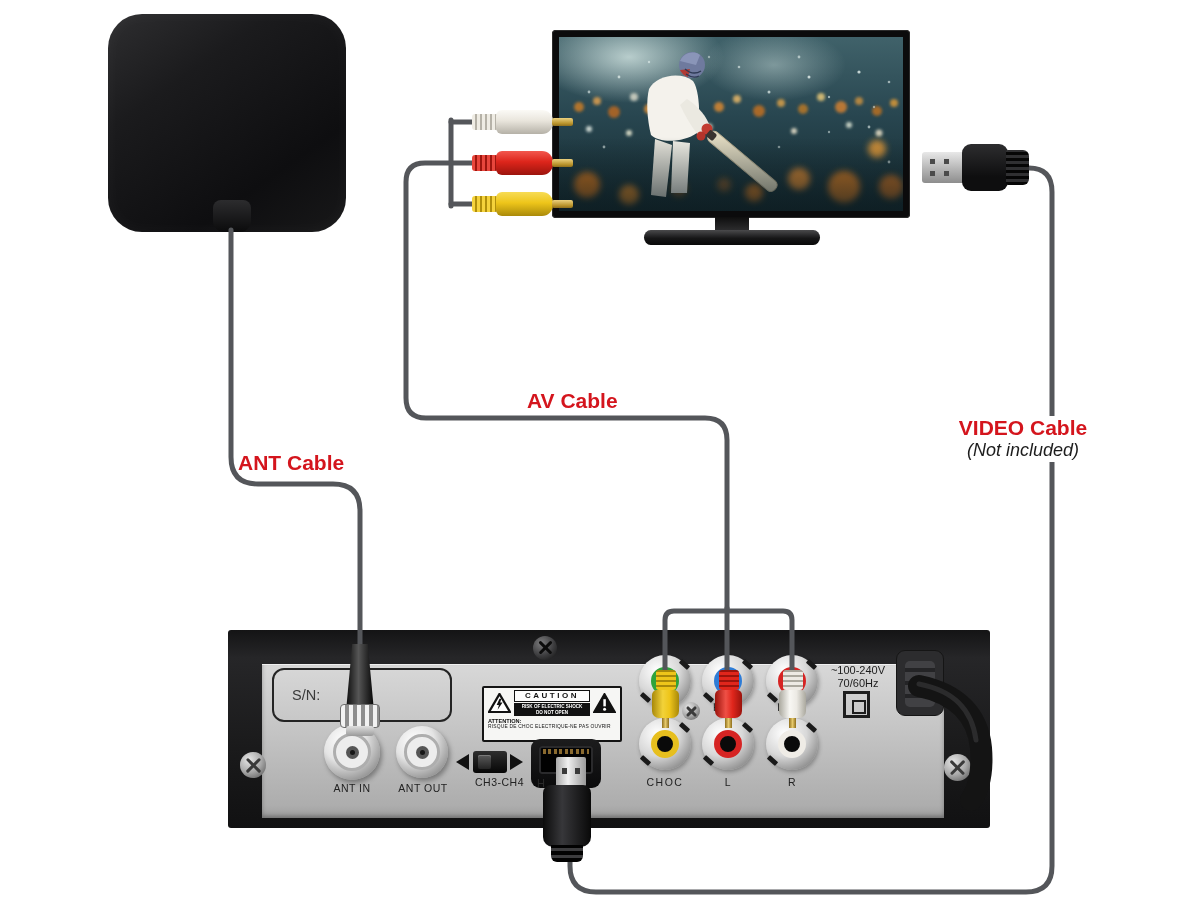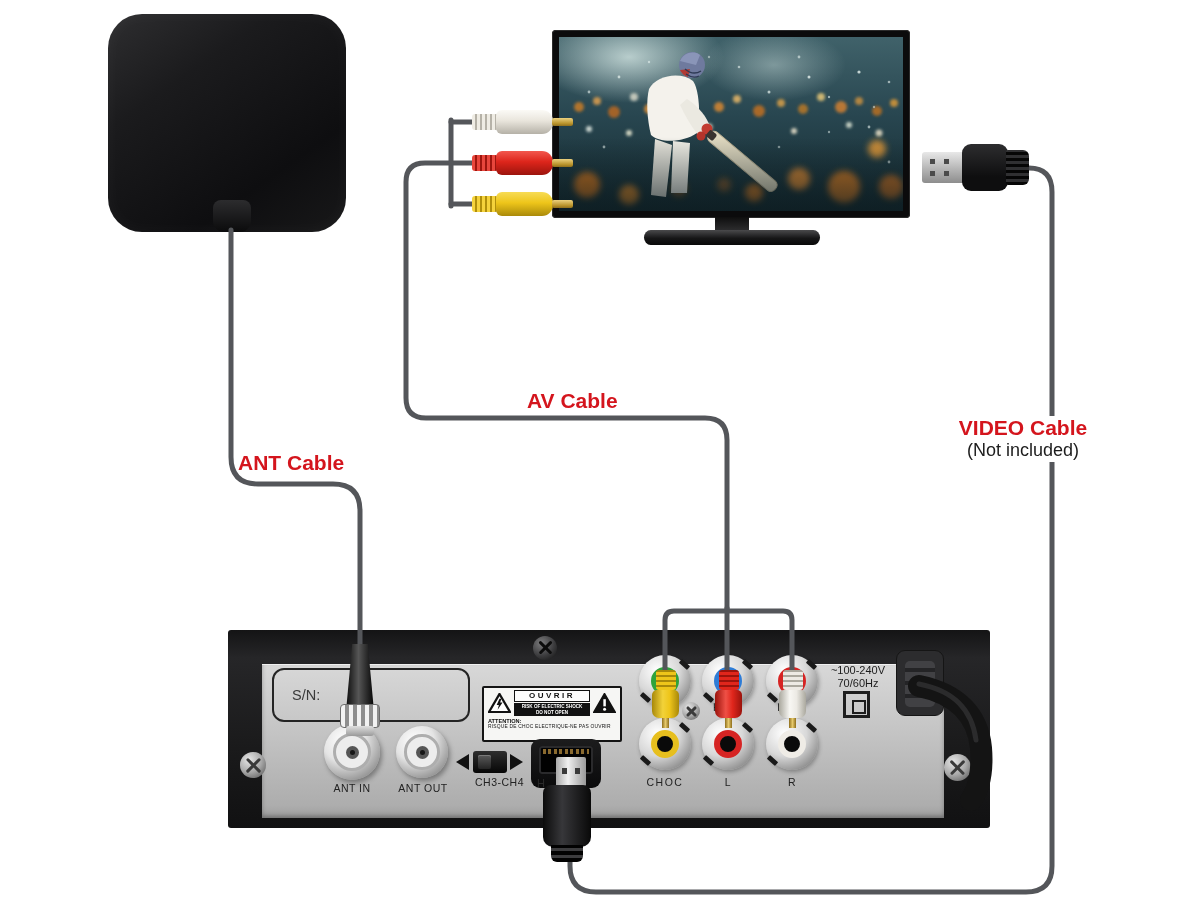--- a/index.html
+++ b/index.html
@@ -19,21 +19,21 @@
   .tv-frame { left:552px; top:30px; width:358px; height:188px; background:#0b0b0c; border-radius:4px;
     box-shadow:inset 0 0 0 1px #2b2b2b; }
   .tv-screen { left:559px; top:37px; width:344px; height:174px; }
   .tv-neck { left:715px; top:217px; width:34px; height:15px; background:linear-gradient(180deg,#0e0e0e,#303032); }
   .tv-base { left:644px; top:230px; width:176px; height:15px; border-radius:8px / 9px;
     background:linear-gradient(180deg,#4a4a4c,#161617 55%,#090909); }
 
   
   .lbl { font-size:21px; font-weight:bold; color:#d4151d; white-space:nowrap; }
   .lbl-hdmi-wrap { left:946px; top:416px; width:154px; text-align:center; background:#ffffff; line-height:23px; }
-  .lbl-note { font-size:18px; font-weight:500; color:#1c1c1c; }
+  .lbl-note { font-size:18px; font-weight:500; color:#1c1c1c;font-style:italic; }
 
   
   .avplug { width:122px; height:24px; }
   .av-ribs { left:20px; top:4px; width:26px; height:16px; border-radius:3px; }
   .av-body { left:44px; top:0; width:57px; height:24px; border-radius:6px 11px 11px 6px; }
   .av-tip  { left:100px; top:8px; width:21px; height:8px; border-radius:2px;
     background:linear-gradient(180deg,#ecd17e,#b8922a 70%,#8f6f1d); }
   .c-white .av-ribs { background:repeating-linear-gradient(90deg,#efece4 0 3px,#b6b2a8 3px 5px); }
   .c-white .av-body { background:linear-gradient(180deg,#fbfaf6,#e9e5dc 45%,#b5b1a7); }
   .c-red   .av-ribs { background:repeating-linear-gradient(90deg,#e8463c 0 3px,#9e150e 3px 5px); }
@@ -57,21 +57,21 @@
     background:linear-gradient(180deg,#d8d8d8,#c6c6c6 40%,#adadad 92%,#9c9c9c);
     box-shadow:inset 0 1px 0 #f0f0f0, inset 0 -2px 4px rgba(0,0,0,.3); }
 
   .screw { border-radius:50%; background:radial-gradient(circle at 35% 30%,#e6e6e6,#a8a8a8 50%,#565656 95%); }
   .screw::before, .screw::after { content:""; position:absolute; left:50%; top:14%; bottom:14%; width:3px;
     margin-left:-1.5px; background:#3a3a3a; border-radius:2px; }
   .screw::before { transform:rotate(45deg); } .screw::after { transform:rotate(-45deg); }
   .screw.dark { background:radial-gradient(circle at 35% 30%,#7c7c7e,#3c3c3e 55%,#141414 95%); }
   .screw.dark::before, .screw.dark::after { background:#0c0c0c; }
 
-  .sn-box { left:44px; top:38px; width:198px; height:54px; border:2px solid #242424; border-radius:12px; }
+  .sn-box { left:44px; top:38px; width:180px; height:54px; border:2px solid #242424; border-radius:12px; }
   .sn-box span { position:absolute; left:18px; top:17px; font-size:14.5px; color:#3a3a3a; }
 
   .fjack { border-radius:50%; box-shadow:2px 3px 5px rgba(0,0,0,.35);
     background:radial-gradient(circle at 36% 30%,#ffffff,#e4e4e4 40%,#9e9e9e 74%,#6d6d6d); }
   .fjack-face { position:absolute; left:16%; top:16%; width:68%; height:68%; border-radius:50%;
     background:#ededed; border:3px solid #aeaeae; }
   .fjack-hole { position:absolute; left:50%; top:50%; width:13px; height:13px; margin:-6.5px; border-radius:50%;
     background:#565656; }
   .fjack-pin { position:absolute; left:50%; top:50%; width:5px; height:5px; margin:-2.5px; border-radius:50%;
     background:#161616; }
@@ -290,21 +290,21 @@
     <div class="abs port-lbl" style="left:96px;top:152px;width:56px;">ANT IN</div>
     <div class="abs port-lbl" style="left:166px;top:152px;width:58px;">ANT OUT</div>
 
     <div class="abs caution">
       <div class="caution-row">
         <svg width="23" height="20" viewBox="0 0 24 21">
           <polygon points="12,1 23,20 1,20" fill="#fff" stroke="#111" stroke-width="2.4"></polygon>
           <path d="M12,6 L9,12.5 h2.4 L10,17.5 L15.2,10 h-2.5 L14,6 Z" fill="#111"></path>
         </svg>
         <div class="caution-mid">
-          <div class="c-title">OUVRIR</div>
+          <div class="c-title">CAUTION</div>
           <div class="c-black">
             <div>RISK OF ELECTRIC SHOCK</div>
             <div>DO NOT OPEN</div>
           </div>
         </div>
         <svg width="23" height="20" viewBox="0 0 24 21">
           <polygon points="12,1 23,20 1,20" fill="#111" stroke="#111" stroke-width="2"></polygon>
           <rect x="10.8" y="6.5" width="2.6" height="7.5" fill="#fff"></rect>
           <circle cx="12.1" cy="17" r="1.6" fill="#fff"></circle>
         </svg>

